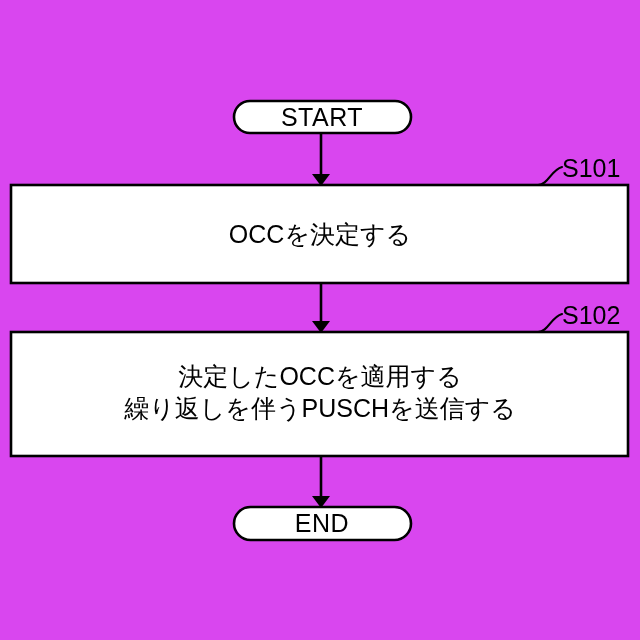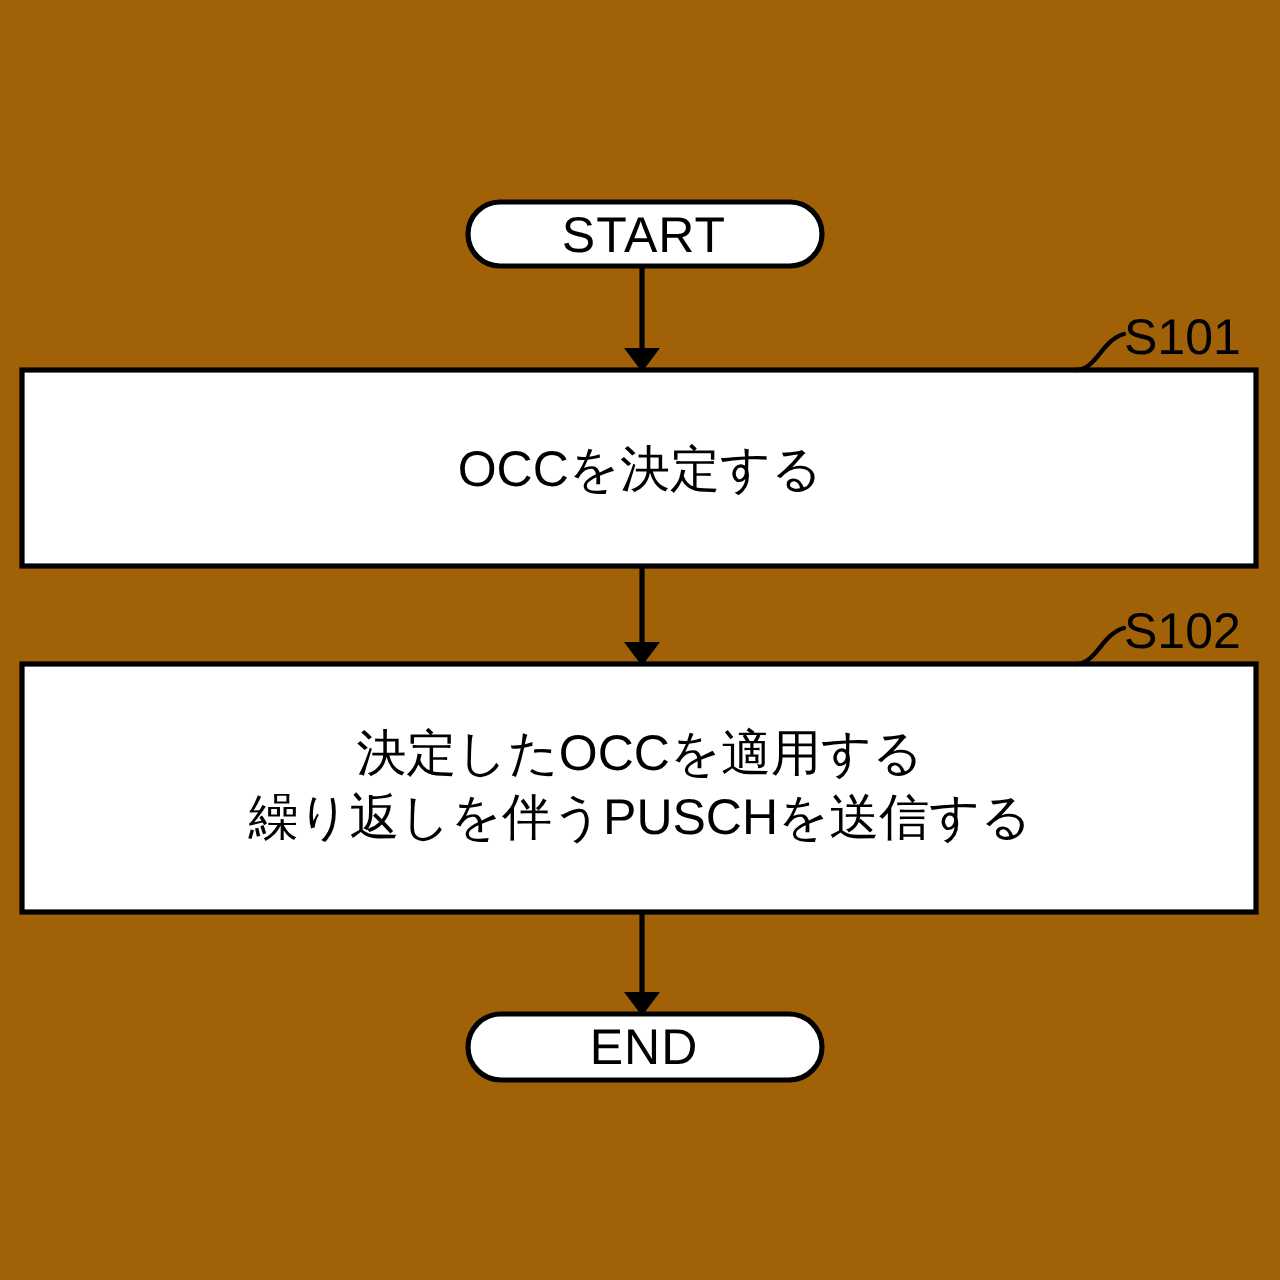--- a/index.html
+++ b/index.html
@@ -9,21 +9,21 @@
     background: #ffffff;
   }
   body {
     font-family: "Liberation Sans", "DejaVu Sans", sans-serif;
     color: #000000;
   }
   #figure {
     position: relative;
     width: 640px;
     height: 640px;
-    background: #a16207;
+    background: #d946ef;
     overflow: hidden;
   }
   #figure-svg {
     position: absolute;
     left: 0;
     top: 0;
     width: 640px;
     height: 640px;
     display: block;
   }

